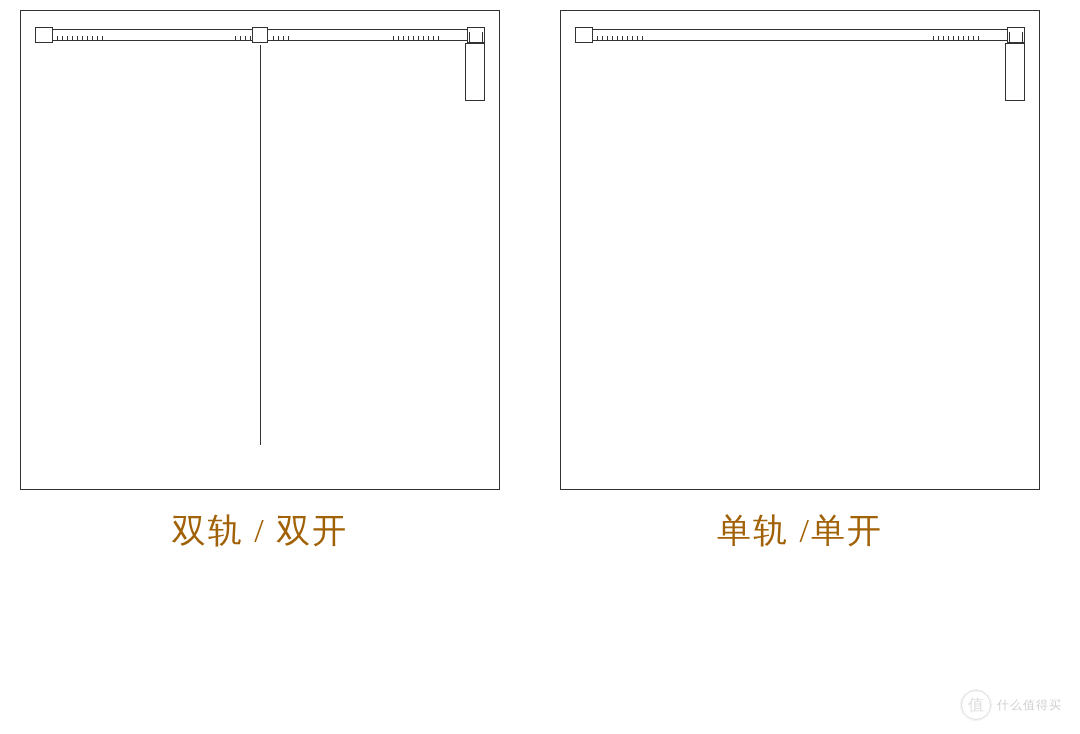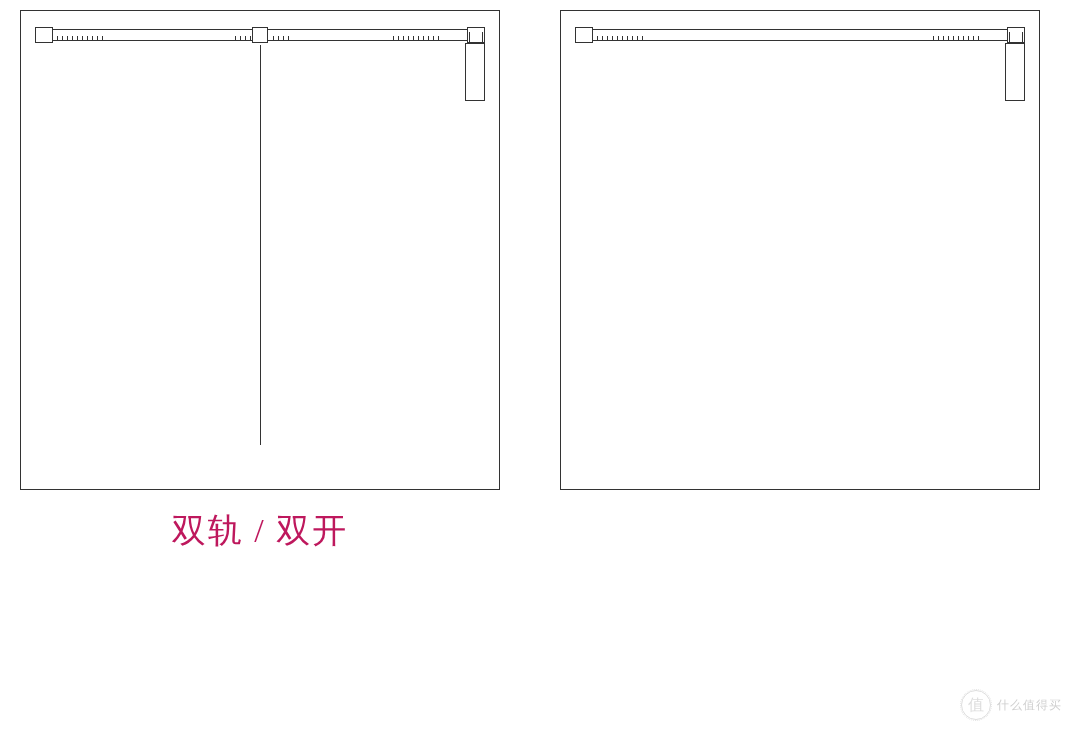--- a/index.html
+++ b/index.html
@@ -111,21 +111,21 @@
     .center-line {
       position: absolute;
       top: 34px;
       left: 50%;
       width: 1px;
       height: 400px;
       background: #333;
     }
     .title {
       font-size: 34px;
-      color: #be185d;
+      color: #a16207;
       margin-top: 18px;
       letter-spacing: 2px;
       font-weight: 500;
     }
     .subtitle {
       font-size: 30px;
       color: #333;
       margin-top: 8px;
       letter-spacing: 4px;
       font-family: "SimSun", "宋体", serif;
@@ -243,20 +243,21 @@
           <span></span>
           <span></span>
           <span></span>
           <span></span>
           <span></span>
           <span></span>
           <span></span>
       </div>
       <div class="motor"></div>
     </div>
+    <div class="title">单轨 /单开</div>
   </div>
 
 </div>
 
 <div class="watermark">
   <div class="badge">值</div>
   <div class="wtext">什么值得买</div>
 </div>
 
 </body></html>

